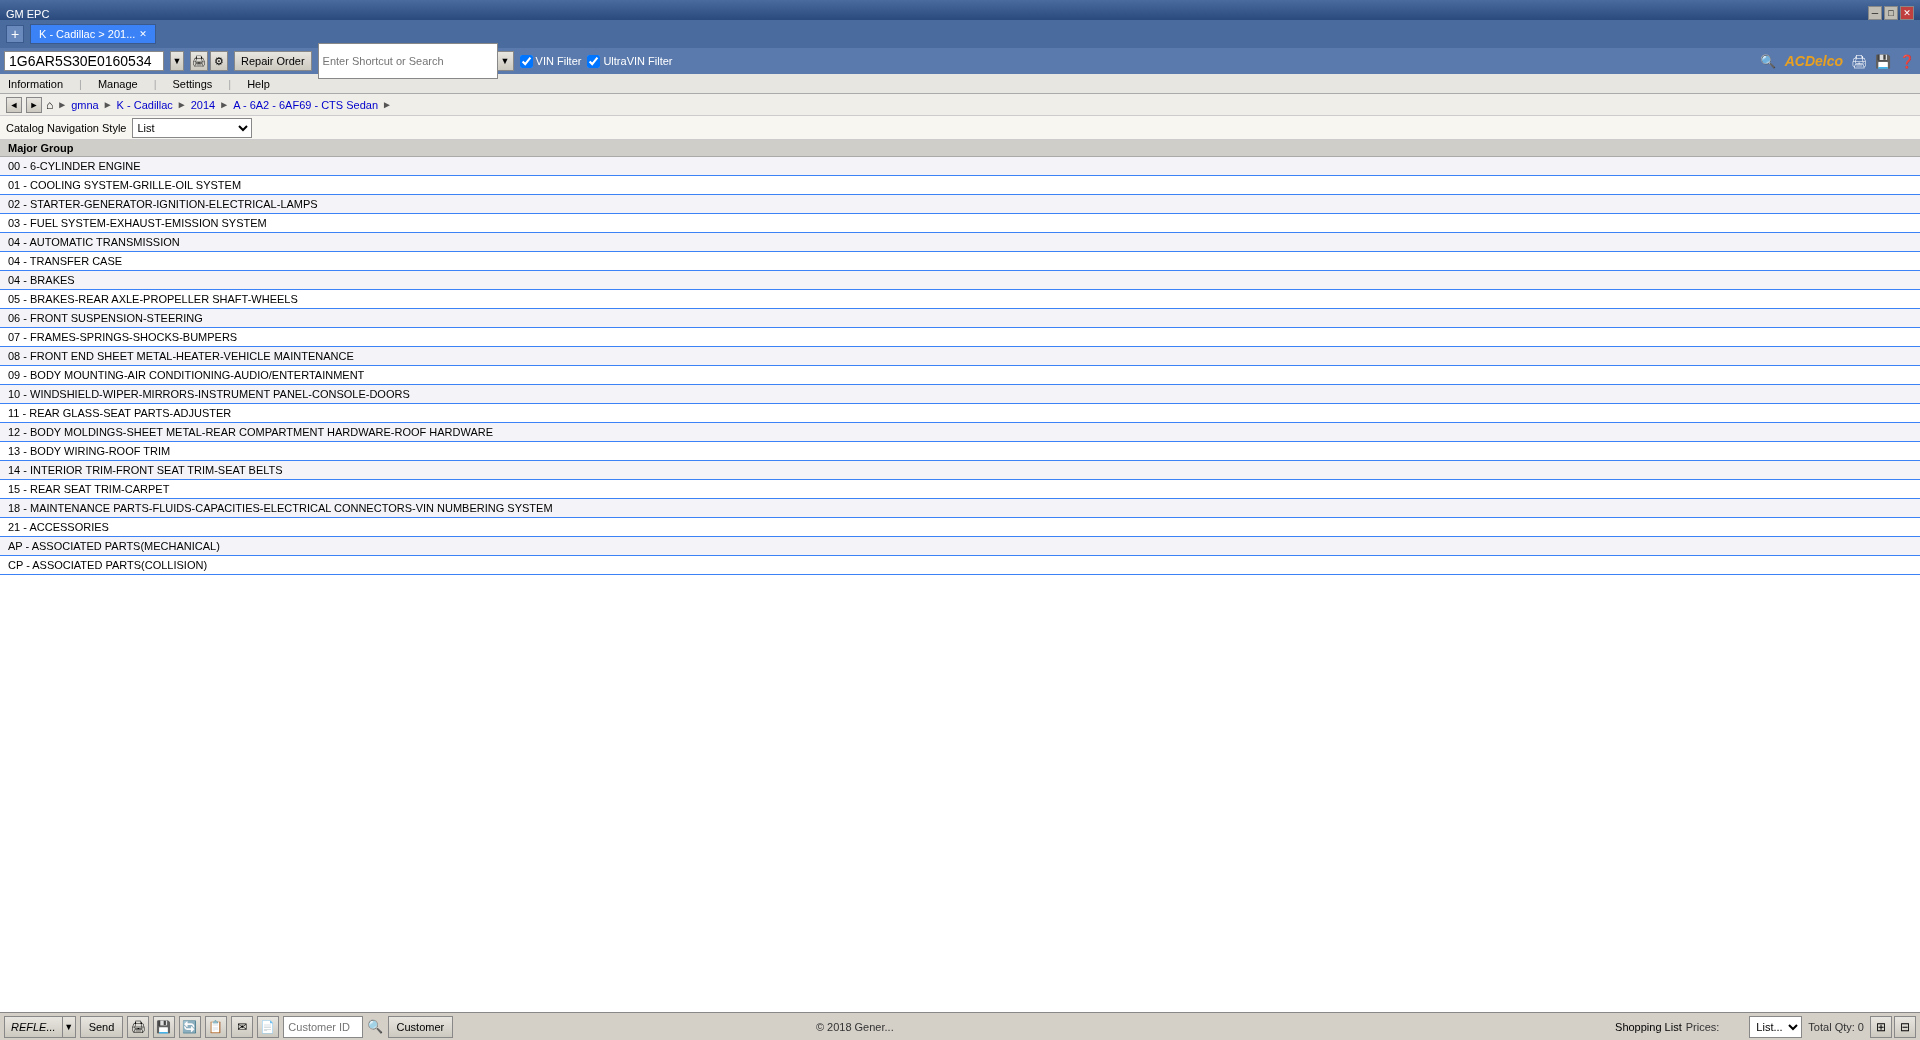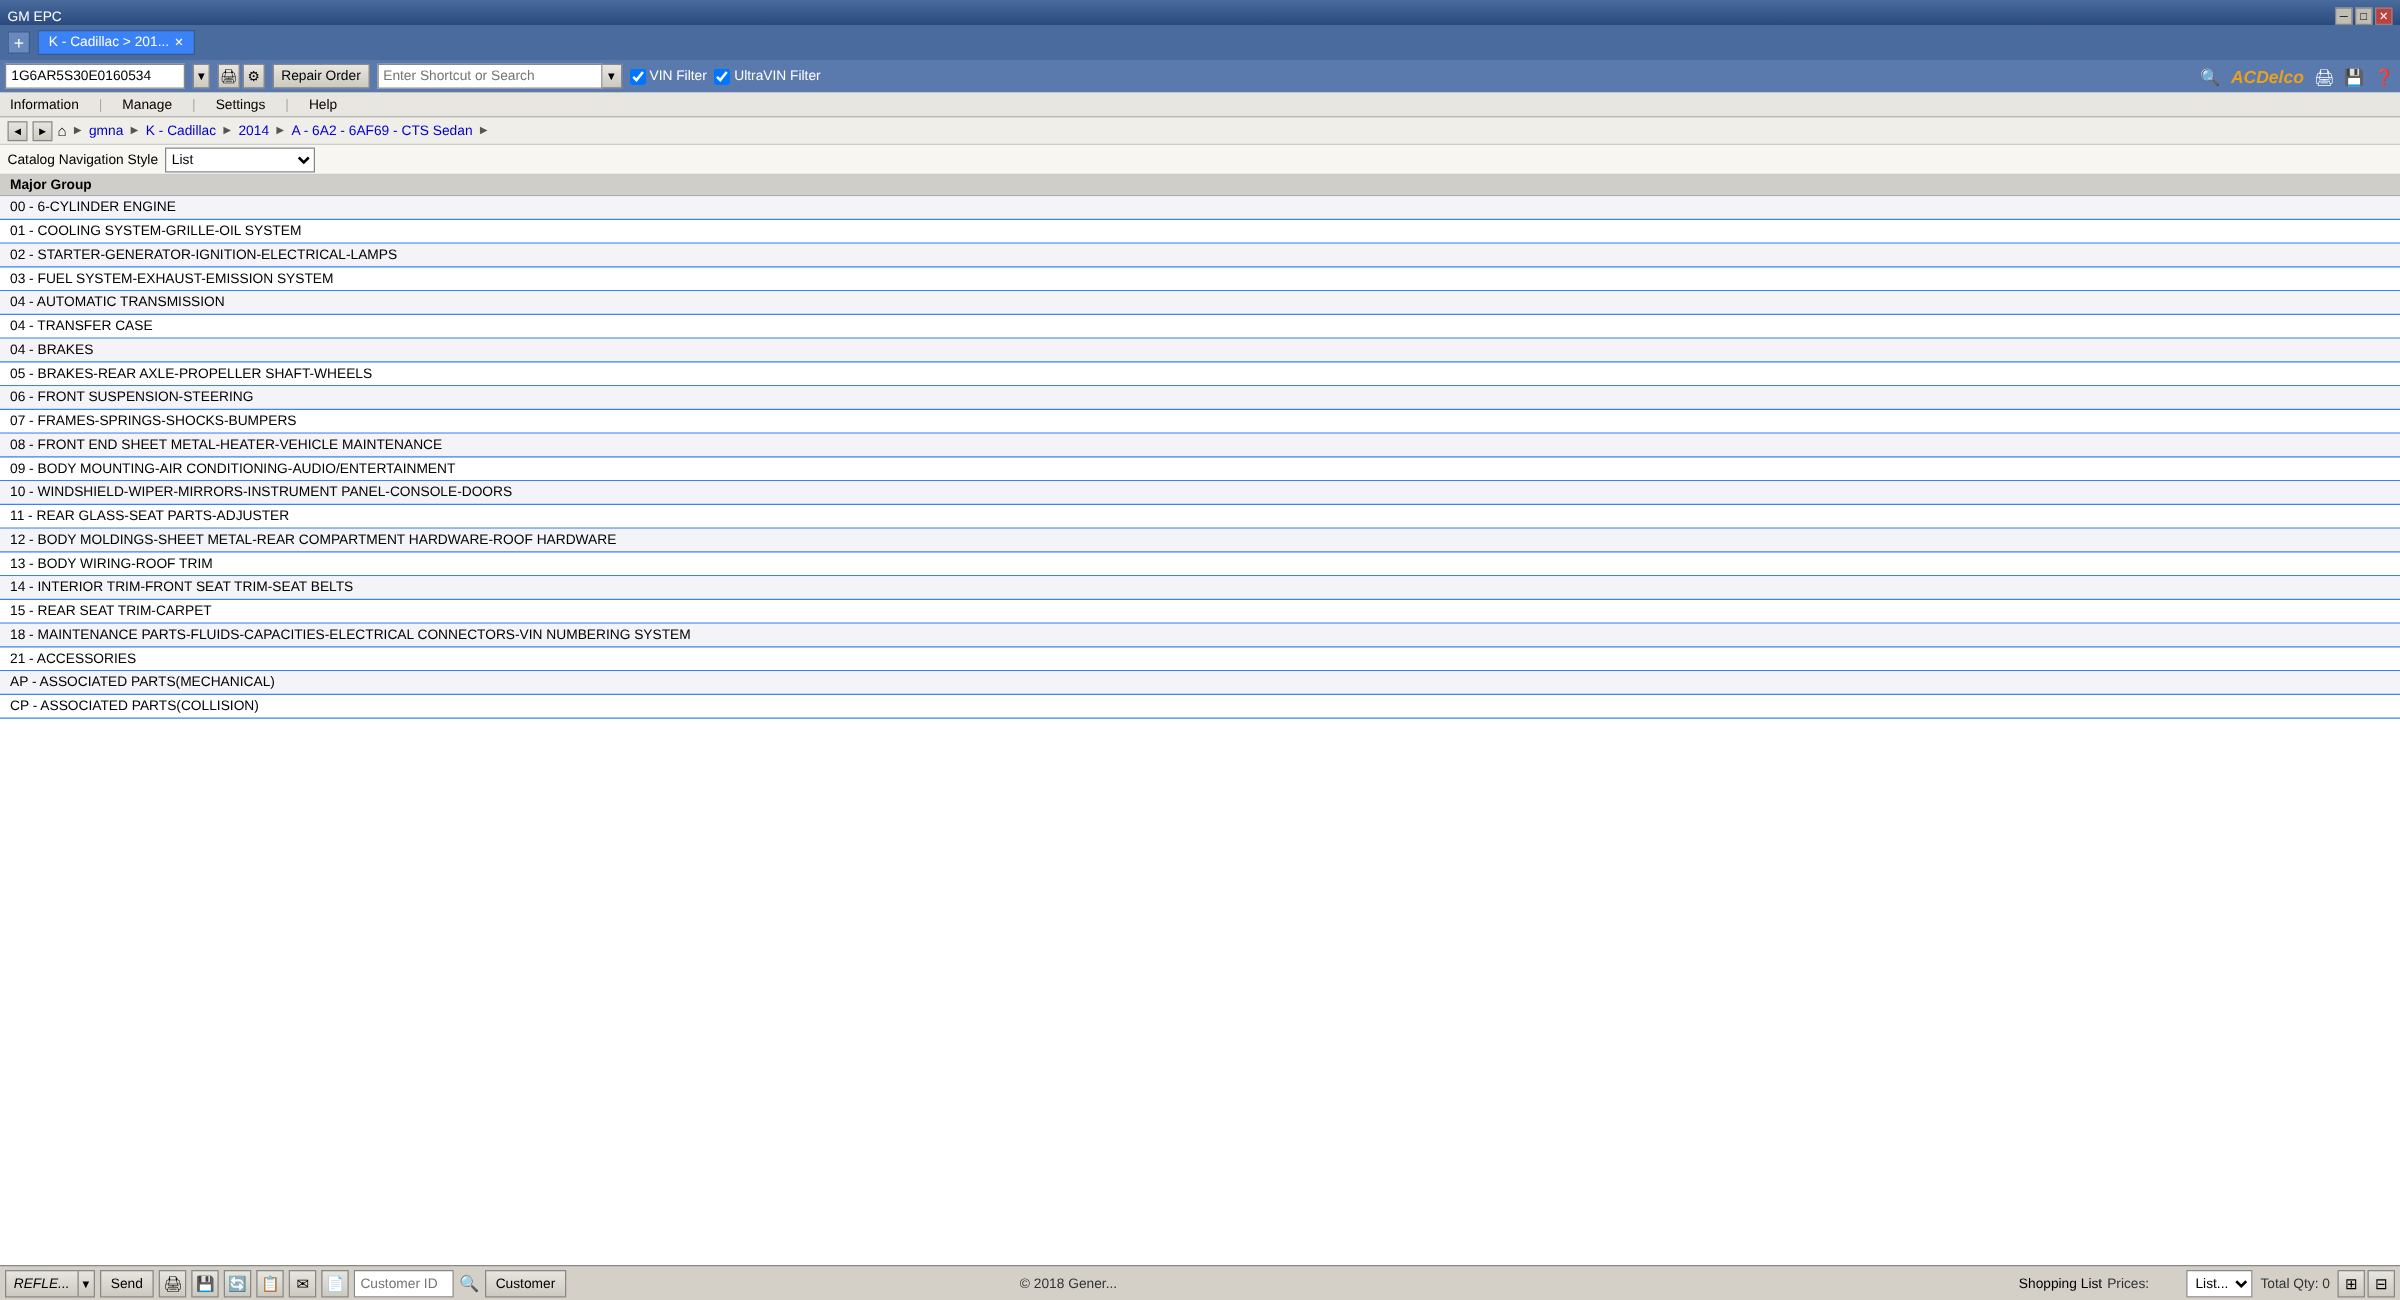--- a/index.html
+++ b/index.html
@@ -62,37 +62,37 @@
       padding: 2px 4px;
       display: flex;
       align-items: center;
       gap: 6px;
       height: 26px;
     }
     .vin-input {
       background: white;
       border: 1px solid #888;
       height: 20px;
-      width: 144px;
+      width: 160px;
       padding: 0 4px;
-      font-size: 11px;
+      font-size: 14px;
     }
     .nav-btn {
       background: linear-gradient(to bottom, #e8e6e0, #ccc9c0);
       border: 1px solid #888;
       height: 20px;
       padding: 0 6px;
       font-size: 11px;
       cursor: pointer;
       display: flex; align-items: center; gap: 3px;
     }
     .search-input {
       background: white;
       border: 1px solid #888;
-      height: 20px;
+      height: 36px;
       width: 180px;
       padding: 0 4px;
       font-size: 11px;
       color: #888;
     }
     .search-dropdown-btn {
       background: linear-gradient(to bottom, #e8e6e0, #ccc9c0);
       border: 1px solid #888;
       border-left: none;
       height: 20px;

